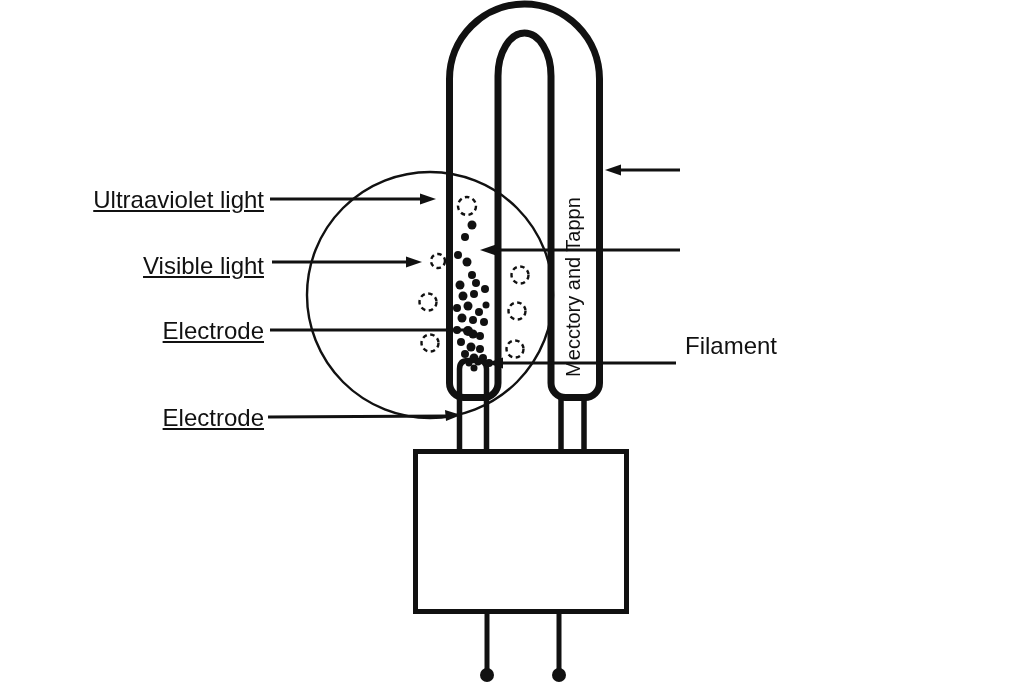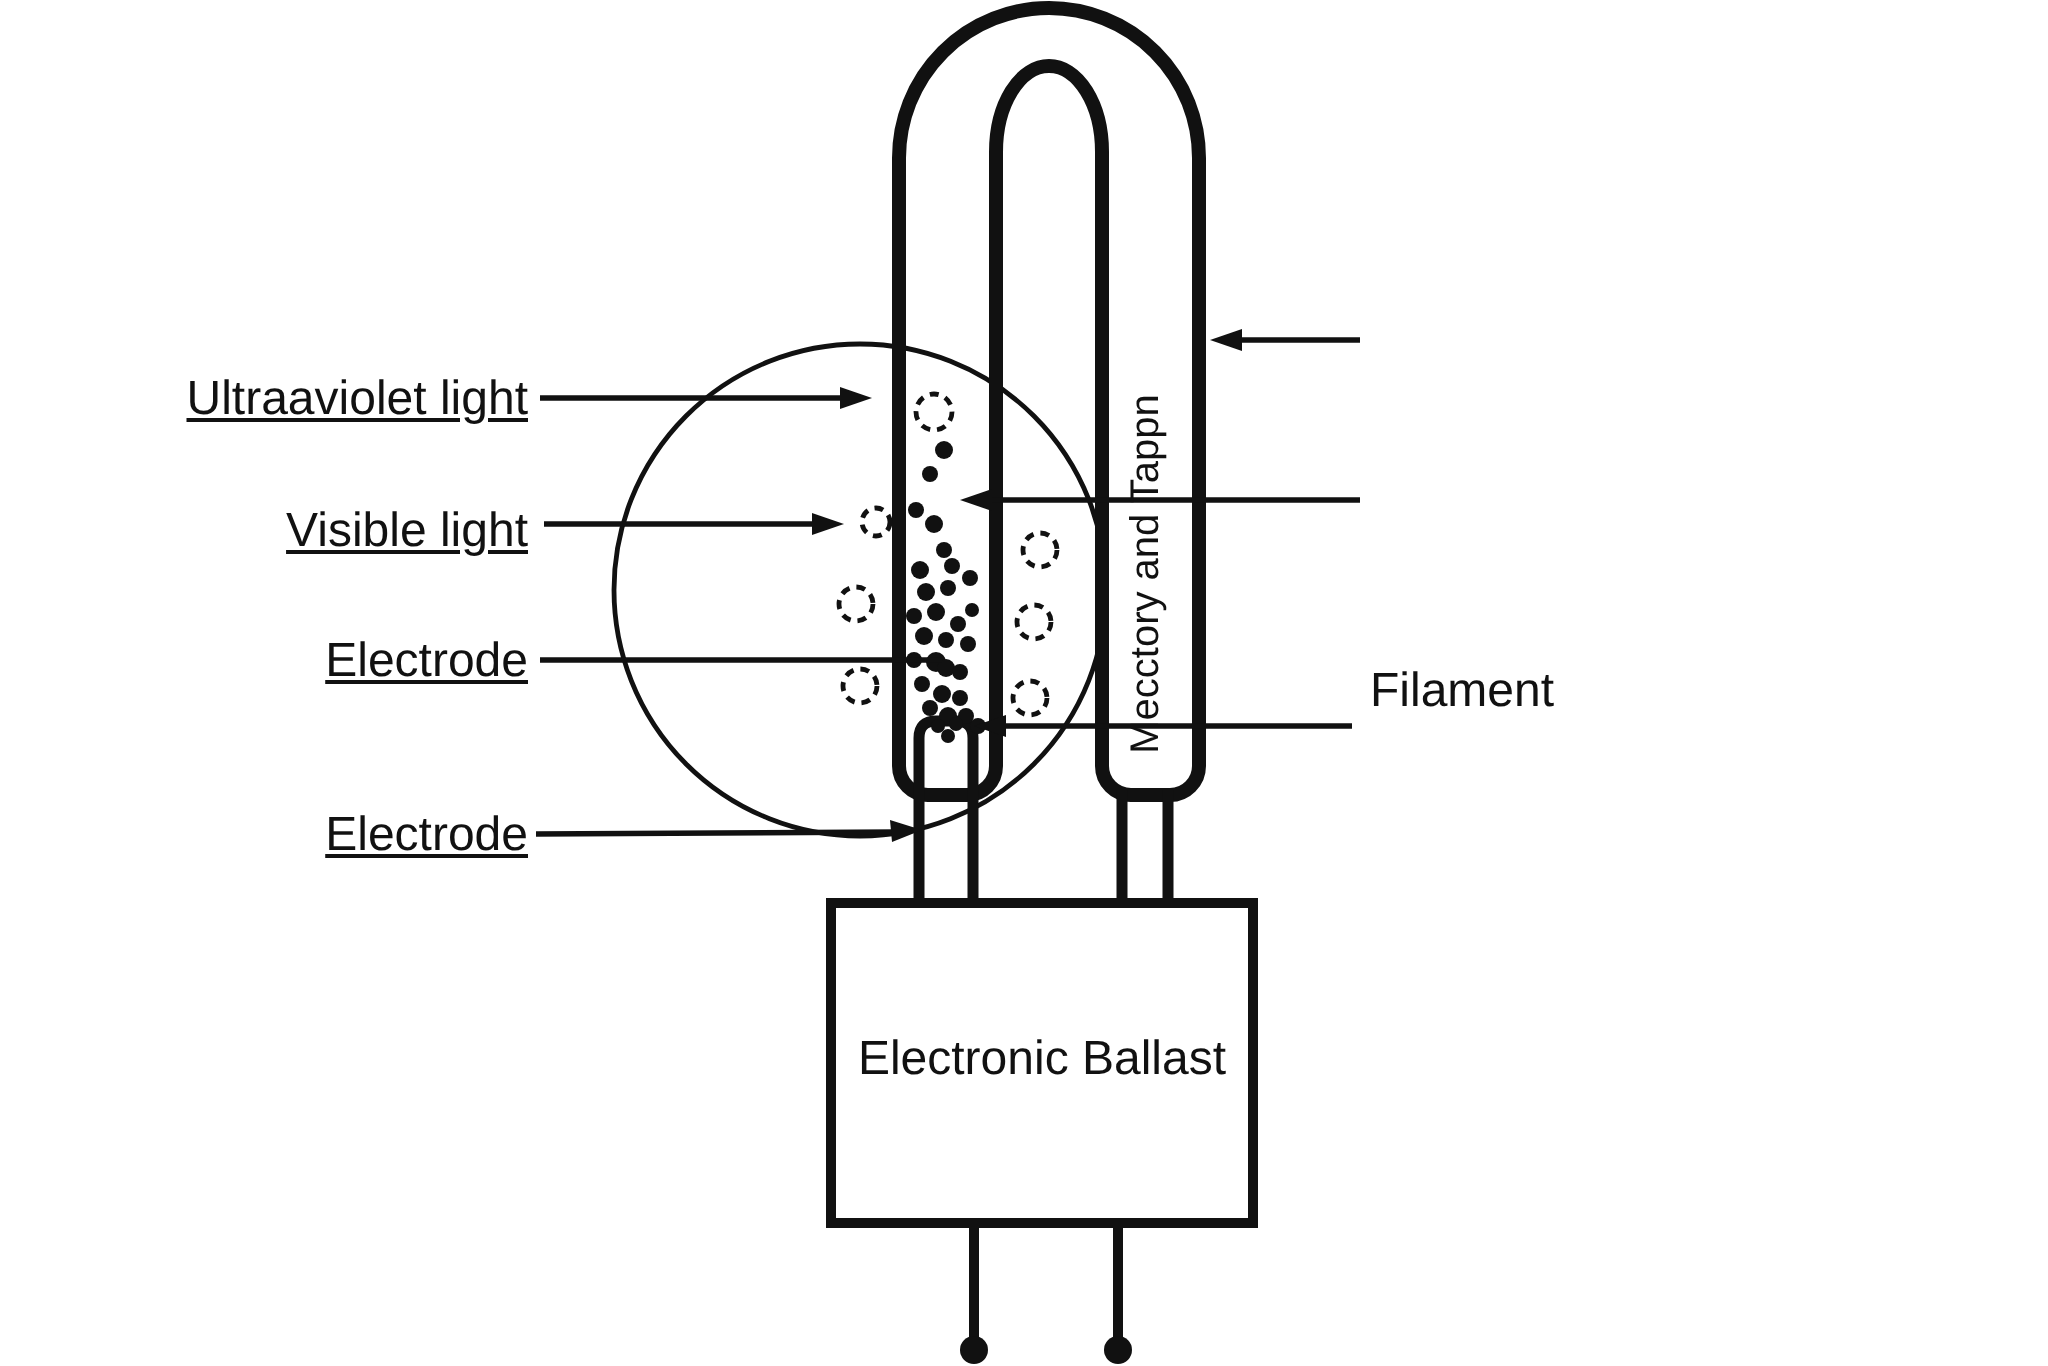--- a/index.html
+++ b/index.html
@@ -146,15 +146,14 @@
       <line x1="676" y1="363" x2="499" y2="363" stroke="#111111" stroke-width="2.8"></line>
       <polygon points="487,363 503,357.5 503,368.5" fill="#111111"></polygon>
     </g>
   </svg>
 
   <div id="uv-label" class="label ralign">Ultraaviolet light</div>
   <div id="visible-label" class="label ralign">Visible light</div>
   <div id="electrode-top-label" class="label ralign">Electrode</div>
   <div id="electrode-bottom-label" class="label ralign">Electrode</div>
   <div id="filament-label" class="label">Filament</div>
-  <div id="ballast-label" class="label center">Electronic Ballast</div>
   <div id="tube-vertical-label" class="label center">Mecctory and Tappn</div>
 </div>
 
 </body></html>

